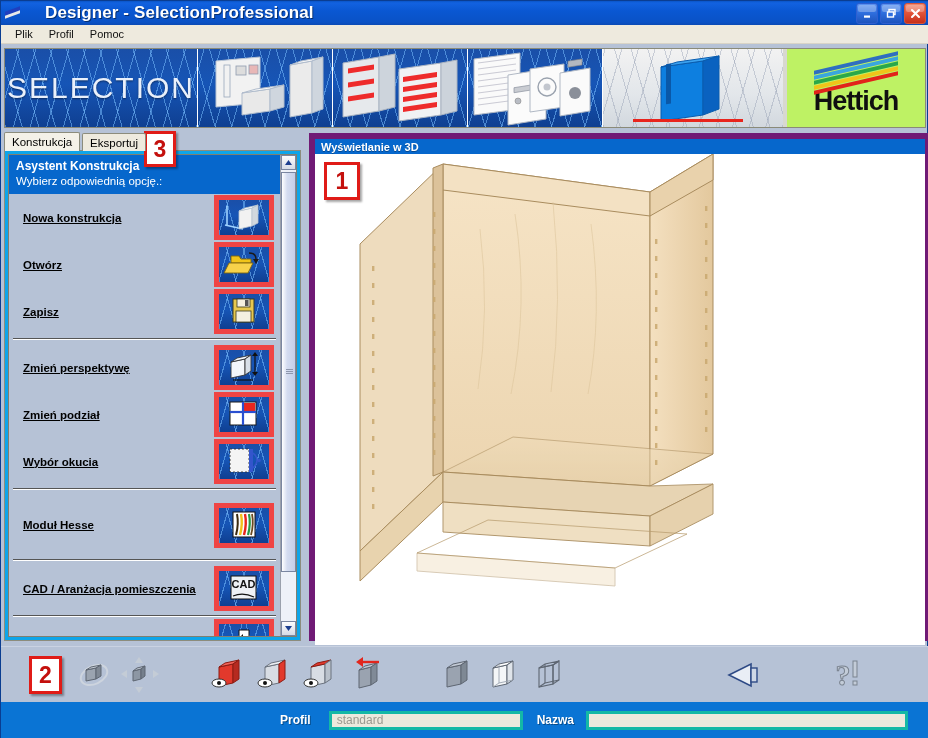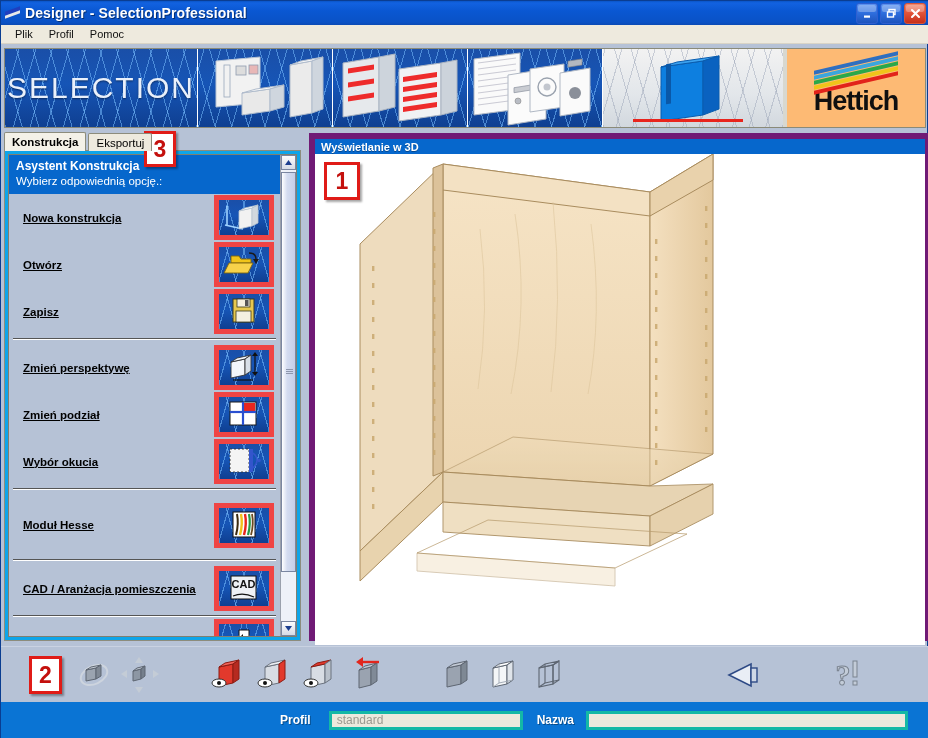--- a/index.html
+++ b/index.html
@@ -21,23 +21,24 @@
     position:absolute;left:0;top:0;width:928px;height:24px;
     background:linear-gradient(to bottom,#0a55c8 0%,#1262e0 8%,#0a57d2 42%,#0a52c6 88%,#0b4ab5 100%);
     display:flex;align-items:center;
   }
   .title-ico{
     width:17px;height:15px;margin-left:3px;margin-right:4px;position:relative;flex:0 0 auto;
   }
   .title-ico .b1{position:absolute;left:1px;top:3px;width:15px;height:4px;background:#1f3fbe;transform:skewY(-20deg);}
   .title-ico .b2{position:absolute;left:1px;top:7px;width:15px;height:3px;background:#e8e8e8;transform:skewY(-20deg);}
   .title-text{
-    color:#ffffff;font-size:14px;font-weight:bold;letter-spacing:.1px;
+    color:#ffffff;font-size:17px;font-weight:bold;letter-spacing:.1px;
     text-shadow:1px 1px 0px rgba(0,0,0,.45);
     white-space:nowrap;
+    margin-left:20px;
   }
   .win-btns{position:absolute;right:3px;top:2px;display:flex;gap:2px;}
   .wb{
     width:20px;height:19px;border-radius:3px;border:1px solid #2f5fd0;
     display:flex;align-items:center;justify-content:center;
     background:linear-gradient(to bottom,#5d93ef 0%,#2f6fdf 45%,#1e54bd 100%);
     position:relative;
   }
   .wb.close{background:linear-gradient(to bottom,#f08a70 0%,#e2553a 45%,#c7301a 100%);border-color:#d4563c;}
   .wb .gl{position:absolute;left:1px;top:1px;right:1px;height:7px;border-radius:2px;background:rgba(255,255,255,.28);}
@@ -71,39 +72,39 @@
       repeating-linear-gradient(74deg, rgba(150,160,180,.45) 0 1px, rgba(0,0,0,0) 1px 16px),
       repeating-linear-gradient(-74deg, rgba(150,160,180,.45) 0 1px, rgba(0,0,0,0) 1px 16px),
       linear-gradient(to bottom,#f2f2f2 0%,#e2e6ea 60%,#d2d8de 100%);
   }
   .sel-word{
     position:absolute;left:50%;top:50%;transform:translate(-50%,-50%);
     color:#e9f0fb;font-size:30px;letter-spacing:2px;font-family:"Liberation Sans",sans-serif;
     text-shadow:0 1px 2px rgba(0,0,0,.45);white-space:nowrap;
   }
   .hett{
-    position:absolute;right:0;top:0;width:138px;height:100%;background:#fdba74;
+    position:absolute;right:0;top:0;width:138px;height:100%;background:#bef264;
     display:flex;flex-direction:column;align-items:center;justify-content:center;
   }
   .hett-stripes{width:84px;height:26px;position:relative;margin-bottom:1px;}
   .hett-stripes i{position:absolute;left:0;width:84px;height:4px;transform:skewY(-13deg);display:block;}
   .hett-name{font-size:27px;font-weight:bold;color:#101010;letter-spacing:-1px;line-height:1;}
 
   
   .sidebar{
     position:absolute;left:3px;top:132px;width:297px;height:508px;
   }
   .tabstrip{position:absolute;left:0;top:0;height:18px;display:flex;align-items:flex-end;z-index:3;}
   .tab{
     height:17px;padding:0 7px;font-size:11.5px;color:#000;
     background:#eeeade;border:1px solid #8c8c7c;border-bottom:none;
     display:flex;align-items:center;margin-right:2px;
     border-radius:2px 2px 0 0;
   }
-  .tab.active{background:#f4f1e8;height:18px;font-weight:bold;}
+  .tab.active{background:#f4f1e8;height:18px;font-weight:normal;}
   .panel{
     position:absolute;left:0;top:17px;width:297px;height:491px;box-sizing:border-box;
     background:#0ea5e9;border:1px solid #8c8c7c;
     padding:3px;
   }
   .list-wrap{
     position:relative;width:100%;height:100%;box-sizing:border-box;
     border:1px solid #7f7f70;background:#b6c2d6;overflow:hidden;
   }
   .list-inner{position:absolute;left:0;top:0;right:16px;bottom:0;overflow:hidden;}

